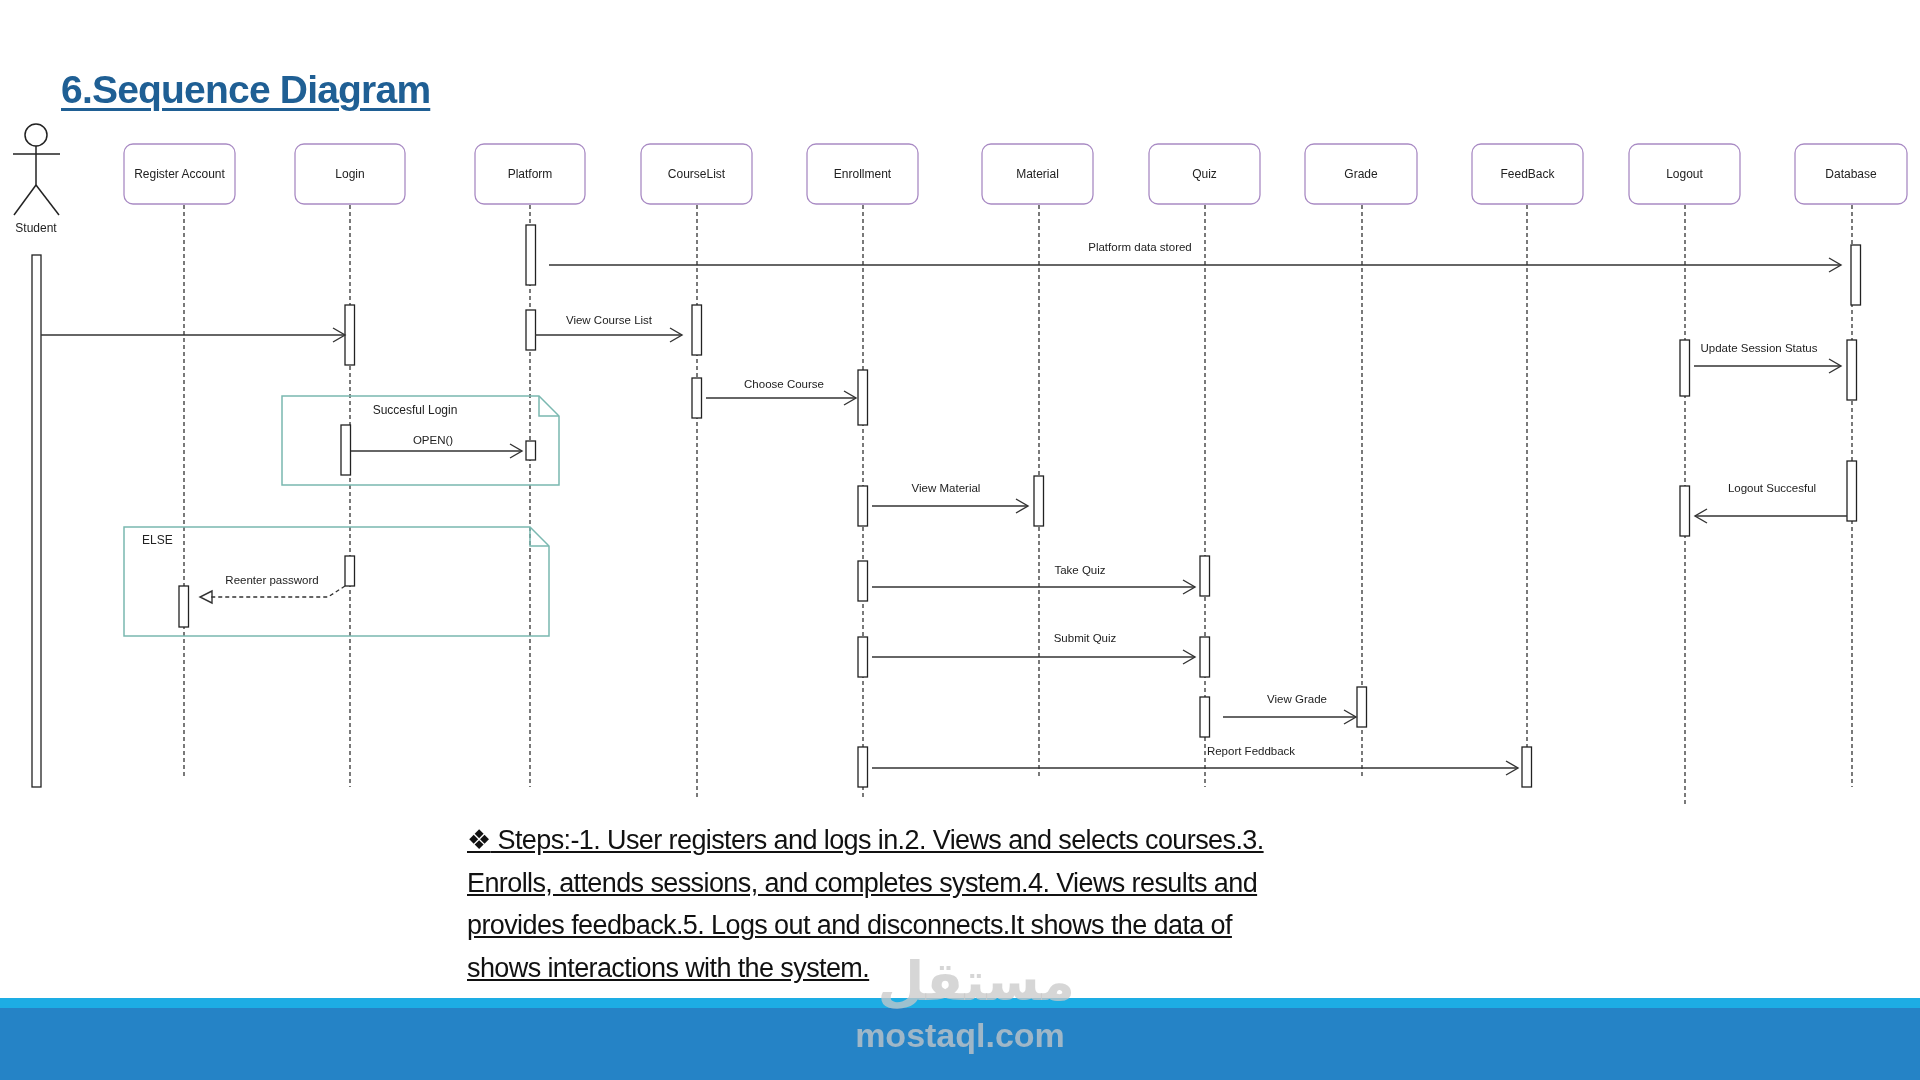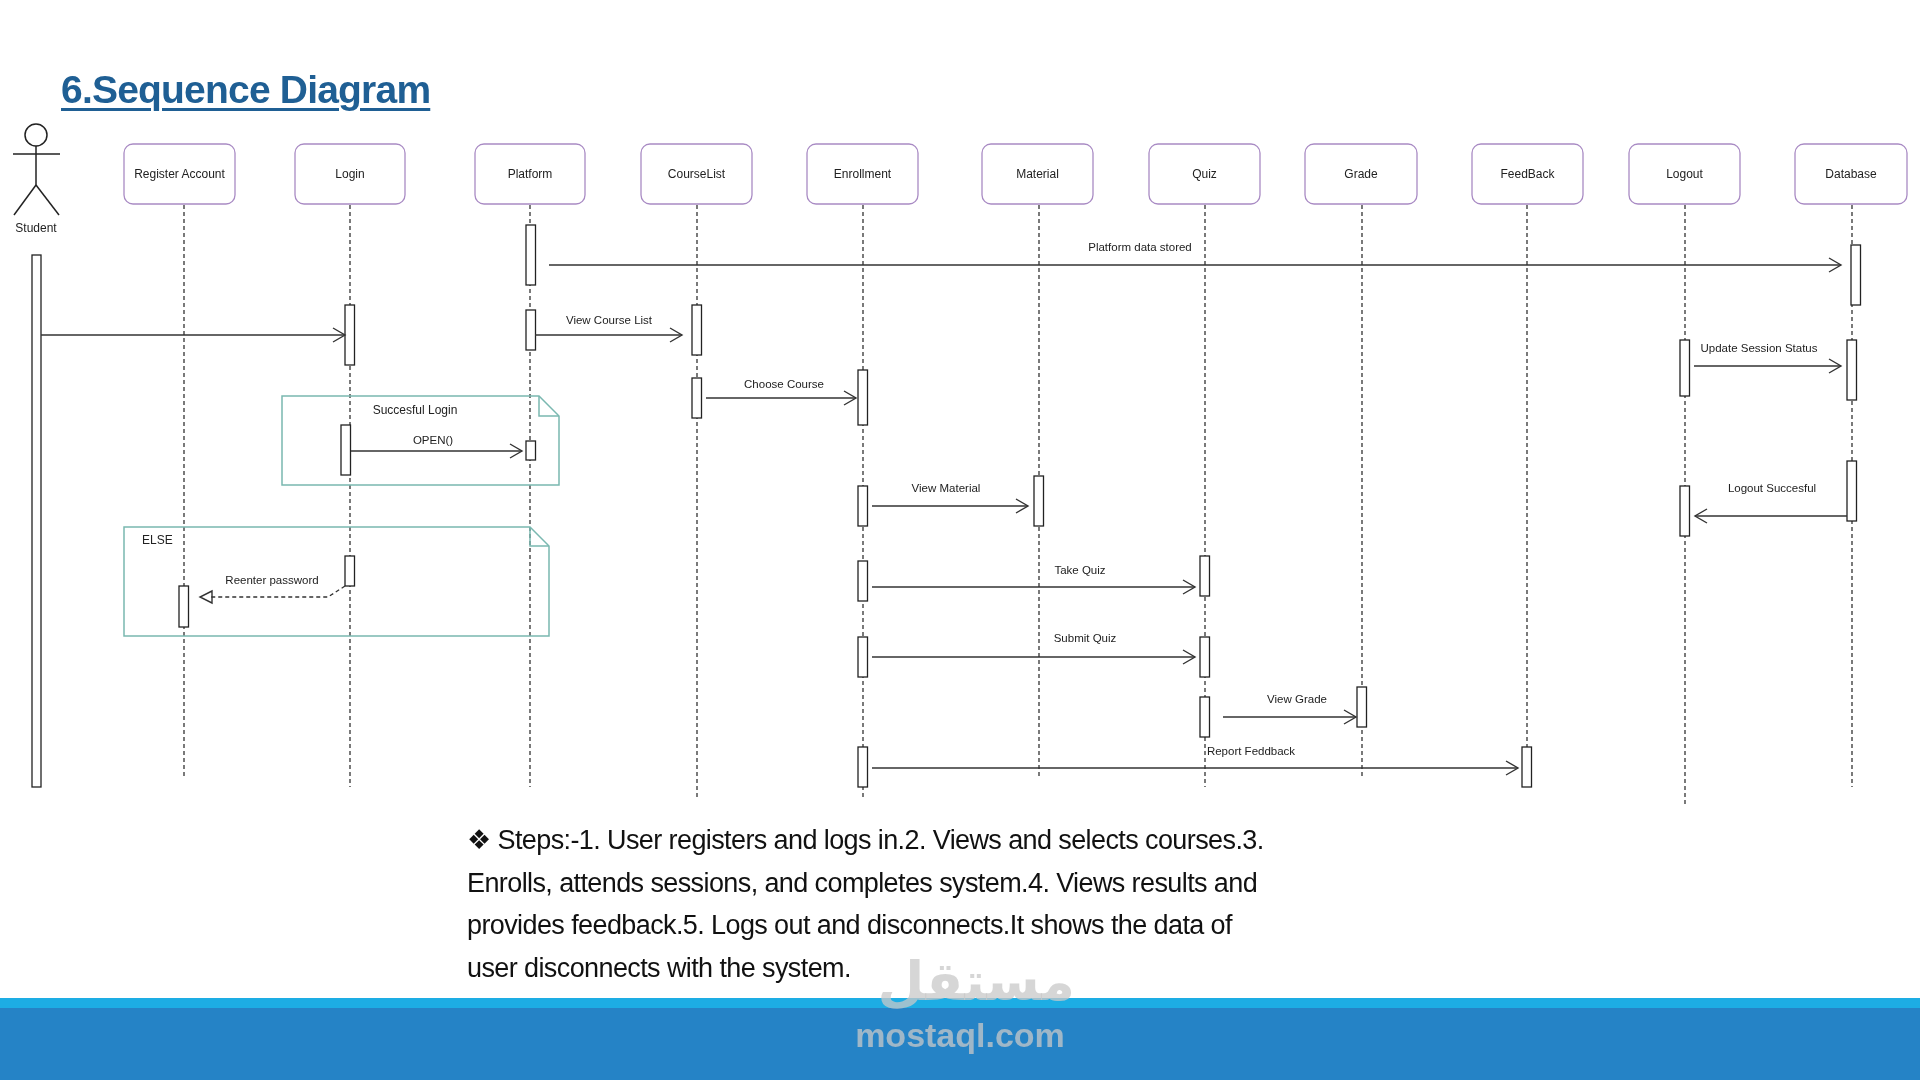--- a/index.html
+++ b/index.html
@@ -10,21 +10,21 @@
   .lifelabel { font-family: "Liberation Sans", sans-serif; font-size: 12px; fill: #222; text-anchor: middle; }
   .lifeline { stroke: #222; stroke-width: 1.2; stroke-dasharray: 4 3; fill: none; }
   .act { fill: #ffffff; stroke: #222; stroke-width: 1.3; }
   .msg { stroke: #333; stroke-width: 1.4; fill: none; }
   .msg-dash { stroke: #333; stroke-width: 1.3; fill: none; stroke-dasharray: 4 3; }
   .head { stroke: #333; stroke-width: 1.4; fill: none; }
   .msglabel { font-family: "Liberation Sans", sans-serif; font-size: 11.5px; fill: #222; text-anchor: middle; }
   .frame { fill: none; stroke: #7ab8b0; stroke-width: 1.5; }
   .framelabel { font-family: "Liberation Sans", sans-serif; font-size: 12px; fill: #222; }
   .actor { stroke: #222; stroke-width: 1.5; fill: #ffffff; }
-  .steps { position: absolute; left: 467px; top: 819px; margin: 0; font-family: "Liberation Sans", sans-serif; font-size: 27px; line-height: 42.5px; color: #111; letter-spacing: -0.6px; white-space: nowrap; }
+  .steps { position: absolute; left: 467px; top: 819px; margin: 0; font-family: "Liberation Sans", sans-serif; font-size: 27px; line-height: 42.5px; color: #111; letter-spacing: -0.6px; white-space: nowrap; text-decoration: underline; }
   .steps div { height: 42.5px; }
   .footer-light { position: absolute; left: 0; top: 998px; width: 1920px; height: 10px; background: #1dade4; }
   .footer-main { position: absolute; left: 0; top: 1008px; width: 1920px; height: 72px; background: #2583c6; }
   .watermark { position: absolute; left: 845px; top: 950px; width: 230px; height: 105px; text-align: center; color: rgba(200,200,200,0.75); pointer-events: none; }
   .wm-arabic { font-family: "DejaVu Sans", sans-serif; font-size: 54px; font-weight: bold; line-height: 64px; text-align: right; }
   .wm-latin { font-family: "Liberation Sans", sans-serif; font-size: 34px; font-weight: bold; line-height: 38px; margin-top: 2px; }
 </style>
 </head>
 <body>
 
@@ -204,21 +204,21 @@
         <path d="M1506 761 L1518 768 L1506 775" class="head"></path>
         <text x="1251" y="755" class="msglabel">Report Feddback</text>
       </g>
     </g>
 </svg>
 
 <div class="steps">
   <div><span>❖</span><span style="white-space:pre"> Steps:-1. User registers and logs in.2. Views and selects courses.3.</span></div>
   <div>Enrolls, attends sessions, and completes system.4. Views results and</div>
   <div>provides feedback.5. Logs out and disconnects.It shows the data of</div>
-  <div>user disconnects with the system.</div>
+  <div>shows interactions with the system.</div>
 </div>
 
 <div class="footer-light"></div>
 <div class="footer-main"></div>
 
 <div class="watermark">
   <div class="wm-arabic">مستقل</div>
   <div class="wm-latin">mostaql.com</div>
 </div>
 

